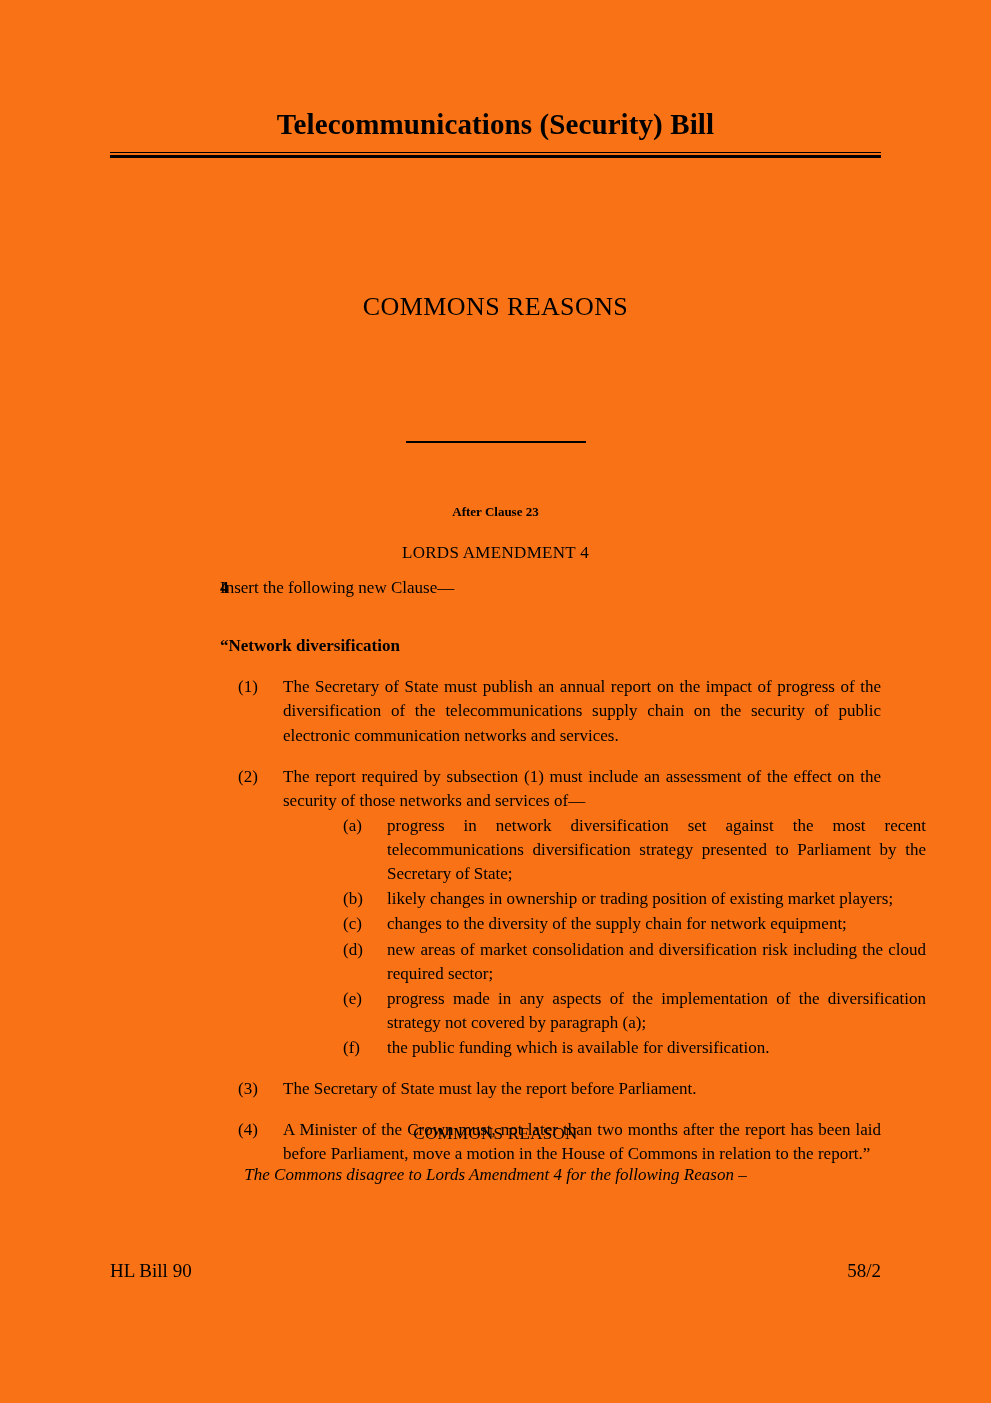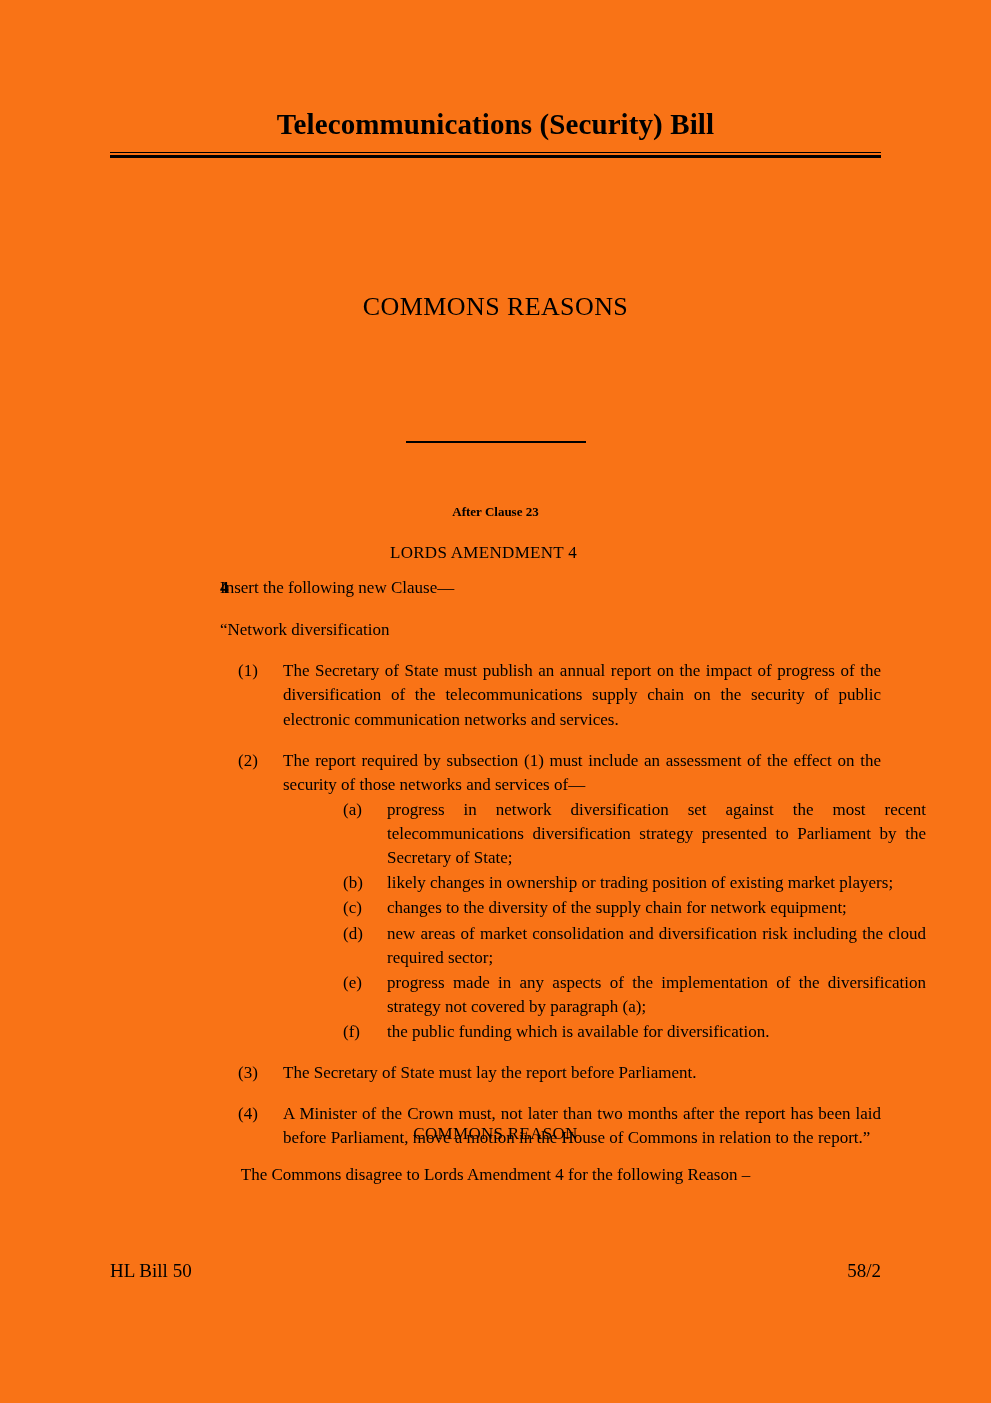--- a/index.html
+++ b/index.html
@@ -92,21 +92,21 @@
     position: absolute;
     left: 110px;
     top: 504px;
     width: 771px;
     text-align: center;
     font-size: 13px;
     font-weight: bold;
   }
   .lords-amendment {
     position: absolute;
-    left: 98px;
+    left: 110px;
     top: 543px;
     width: 771px;
     text-align: center;
     font-size: 17px;
     letter-spacing: 0.3px;
   }
 
   
   .amendment-body {
     position: absolute;
@@ -128,23 +128,23 @@
   .lead-line {
     position: relative;
     margin-left: 110px;
     width: 661px;
     min-height: 24px;
   }
 
   .clause-heading {
     margin-left: 110px;
     width: 661px;
-    font-weight: normal;
-    font-size: 17px;
-    margin-top: 18px;
+    font-weight: bold;
+    font-size: 17px;
+    margin-top: 34px;
   }
 
   
   .subsec {
     position: relative;
     margin-left: 128px;
     width: 643px;
     margin-top: 17px;
     padding-left: 45px;
     box-sizing: border-box;
@@ -196,20 +196,21 @@
     text-align: center;
     font-size: 17px;
     letter-spacing: 0.3px;
   }
   .reason-italic {
     position: absolute;
     left: 110px;
     top: 1165px;
     width: 771px;
     text-align: center;
+    font-style: italic;
     font-size: 17px;
   }
 
   
   .page-footer {
     position: absolute;
     left: 110px;
     top: 1260px;
     width: 771px;
     display: flex;
@@ -293,17 +294,17 @@
       <span class="marker">(4)</span>
       <span class="subsec-text jtext">A Minister of the Crown must, not later than two months after the report has been laid before Parliament, move a motion in the House of Commons in relation to the report.”</span>
     </div>
 
   </div>
 
   <div class="commons-reason-heading">COMMONS REASON</div>
   <div class="reason-italic">The Commons disagree to Lords Amendment 4 for the following Reason –</div>
 
   <div class="page-footer">
-    <span>HL Bill 50</span>
+    <span>HL Bill 90</span>
     <span>58/2</span>
   </div>
 
 </div>
 
 </body></html>

